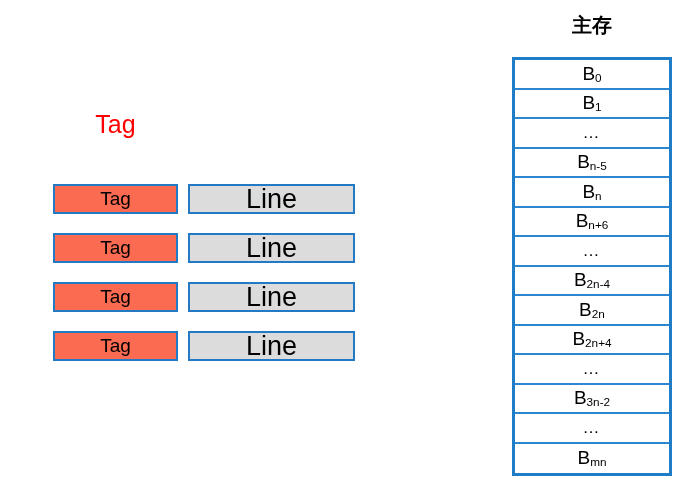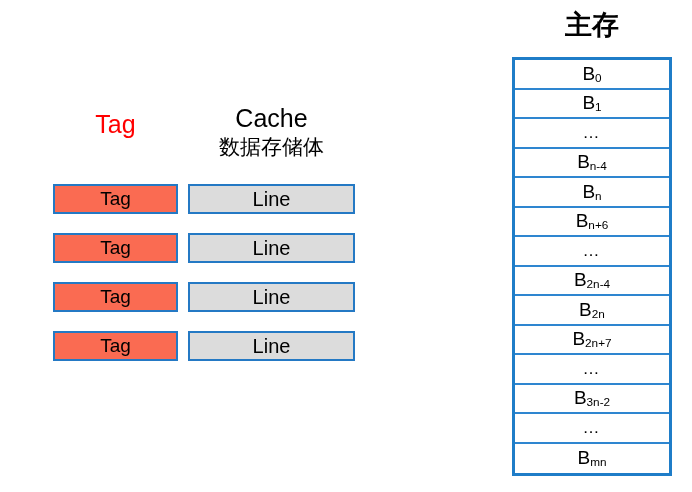--- a/index.html
+++ b/index.html
@@ -85,38 +85,38 @@
     left: 188px;
     top: 0;
     width: 167px;
     height: 30px;
     box-sizing: border-box;
     background: #dcdcdc;
     border: 2px solid #2479c4;
     display: flex;
     align-items: center;
     justify-content: center;
-    font-size: 20px;
+    font-size: 27px;
     color: #000000;
   }
 
   
   #memory-section {
     position: absolute;
     left: 512px;
     top: 0;
     width: 160px;
   }
   #memory-title {
     position: absolute;
     left: 0;
     top: 8px;
     width: 160px;
     text-align: center;
-    font-size: 27px;
+    font-size: 20px;
     font-weight: bold;
     line-height: 34px;
     color: #000000;
     white-space: nowrap;
   }
   #memory-table {
     position: absolute;
     left: 0;
     top: 57px;
     width: 160px;
@@ -151,24 +151,20 @@
     letter-spacing: 0;
   }
 </style>
 </head>
 <body>
 
 <div id="cache-section">
 
   <div id="tag-header">Tag</div>
 
-  <div id="cache-header">
-    <span class="cache-title">Cache</span>
-    <span class="cache-subtitle">数据存储体</span>
-  </div>
 
   <div class="cache-row" style="top:173px;">
     <div class="tag-box">Tag</div>
     <div class="line-box">Line</div>
   </div>
   <div class="cache-row" style="top:222px;">
     <div class="tag-box">Tag</div>
     <div class="line-box">Line</div>
   </div>
   <div class="cache-row" style="top:271px;">
@@ -189,42 +185,42 @@
         <span>B</span>
         <sub>0</sub>
       </div>
       <div class="mem-cell">
         <span>B</span>
         <sub>1</sub>
       </div>
       <div class="mem-cell ellipsis">…</div>
       <div class="mem-cell">
         <span>B</span>
-        <sub>n-4</sub>
+        <sub>n-5</sub>
       </div>
       <div class="mem-cell">
         <span>B</span>
         <sub>n</sub>
       </div>
       <div class="mem-cell">
         <span>B</span>
         <sub>n+6</sub>
       </div>
       <div class="mem-cell ellipsis">…</div>
       <div class="mem-cell">
         <span>B</span>
         <sub>2n-4</sub>
       </div>
       <div class="mem-cell">
         <span>B</span>
         <sub>2n</sub>
       </div>
       <div class="mem-cell">
         <span>B</span>
-        <sub>2n+7</sub>
+        <sub>2n+4</sub>
       </div>
       <div class="mem-cell ellipsis">…</div>
       <div class="mem-cell">
         <span>B</span>
         <sub>3n-2</sub>
       </div>
       <div class="mem-cell ellipsis">…</div>
       <div class="mem-cell">
         <span>B</span>
         <sub>mn</sub>

